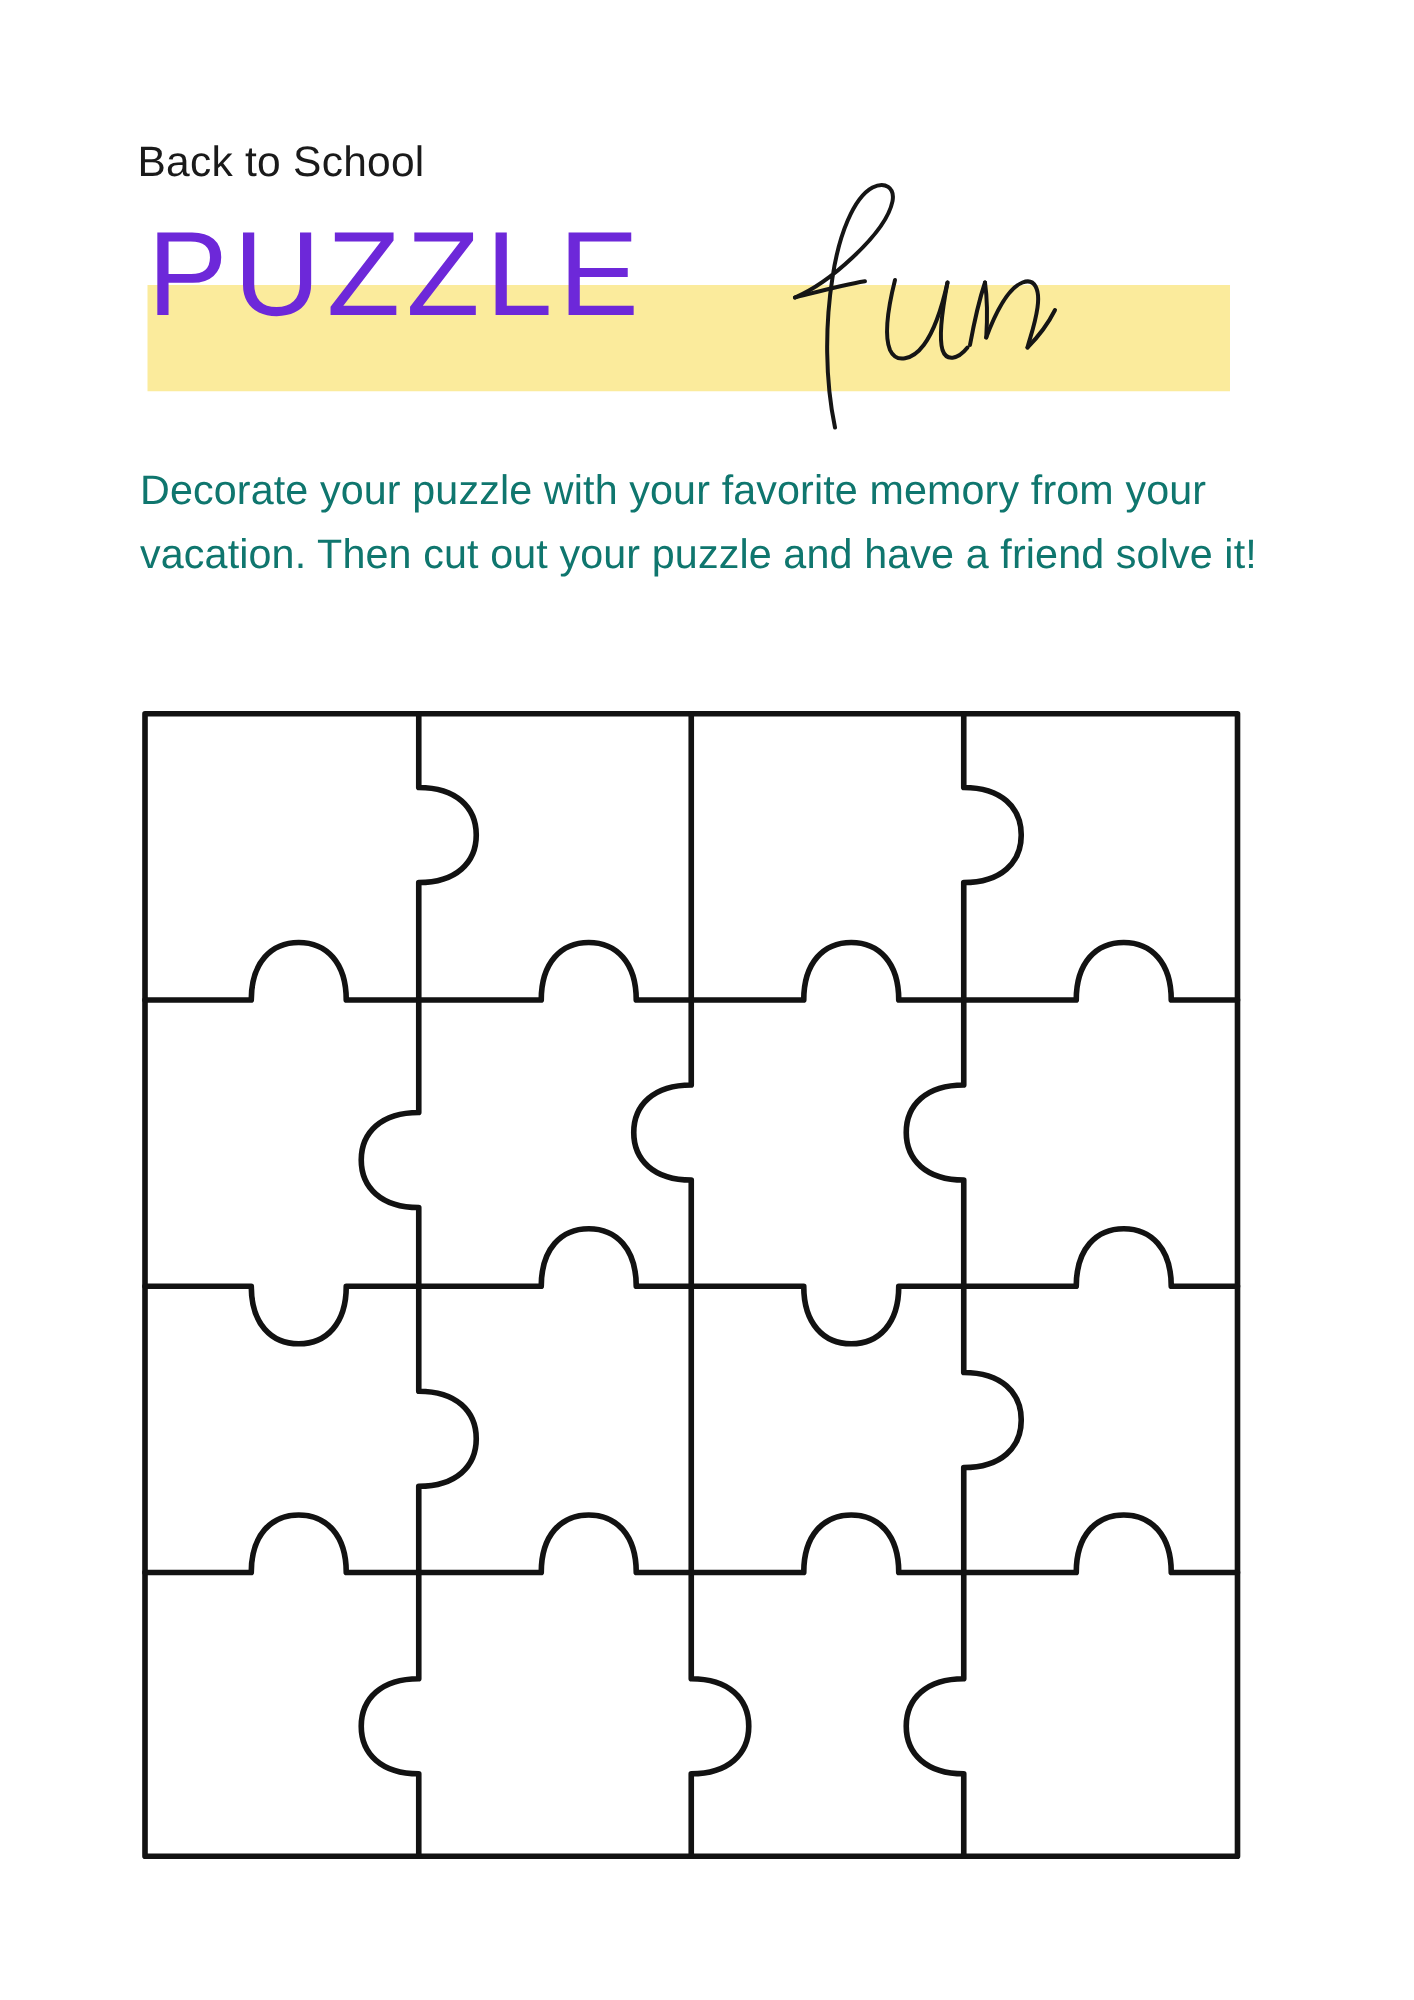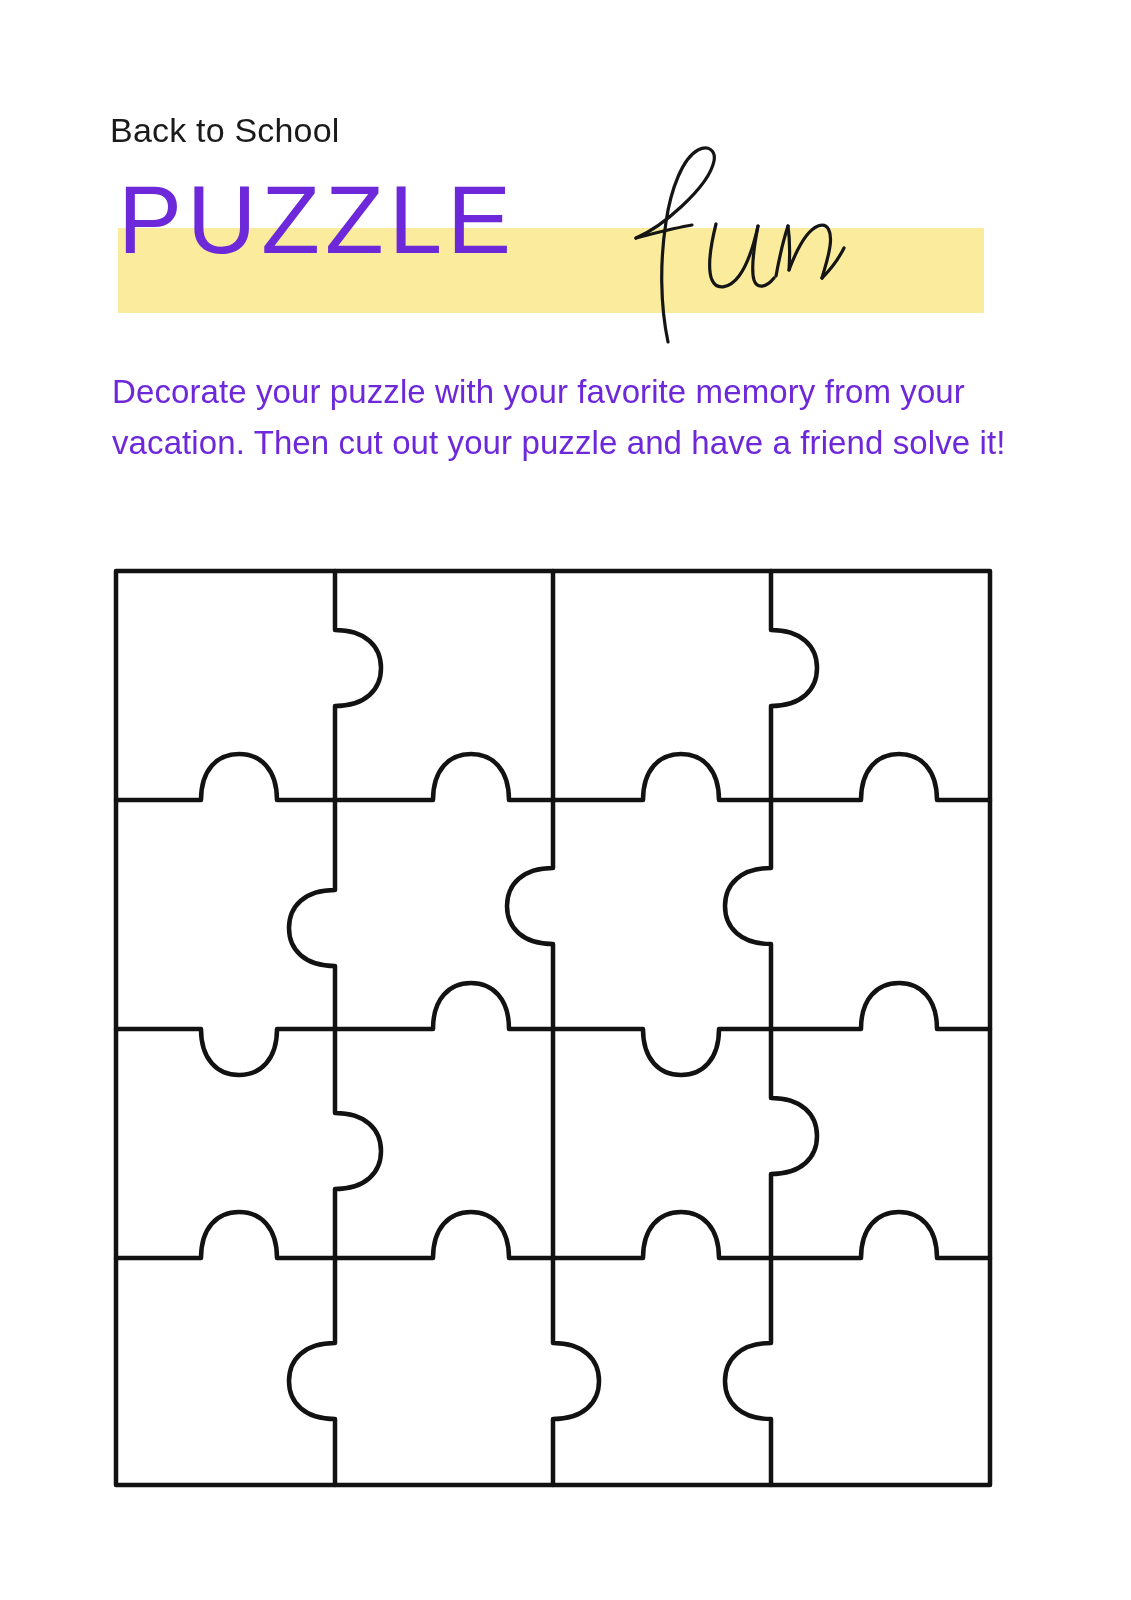--- a/index.html
+++ b/index.html
@@ -78,21 +78,21 @@
 
   
   .instructions {
     position: absolute;
     left: 112px;
     top: 366px;
     width: 900px;
     font-size: 33px;
     line-height: 1.55;
     font-weight: 400;
-    color: #6d28d9;
+    color: #0f766e;
     letter-spacing: 0.1px;
   }
 
   
   .puzzle {
     position: absolute;
     left: 113px;
     top: 568px;
     width: 880px;
     height: 920px;

